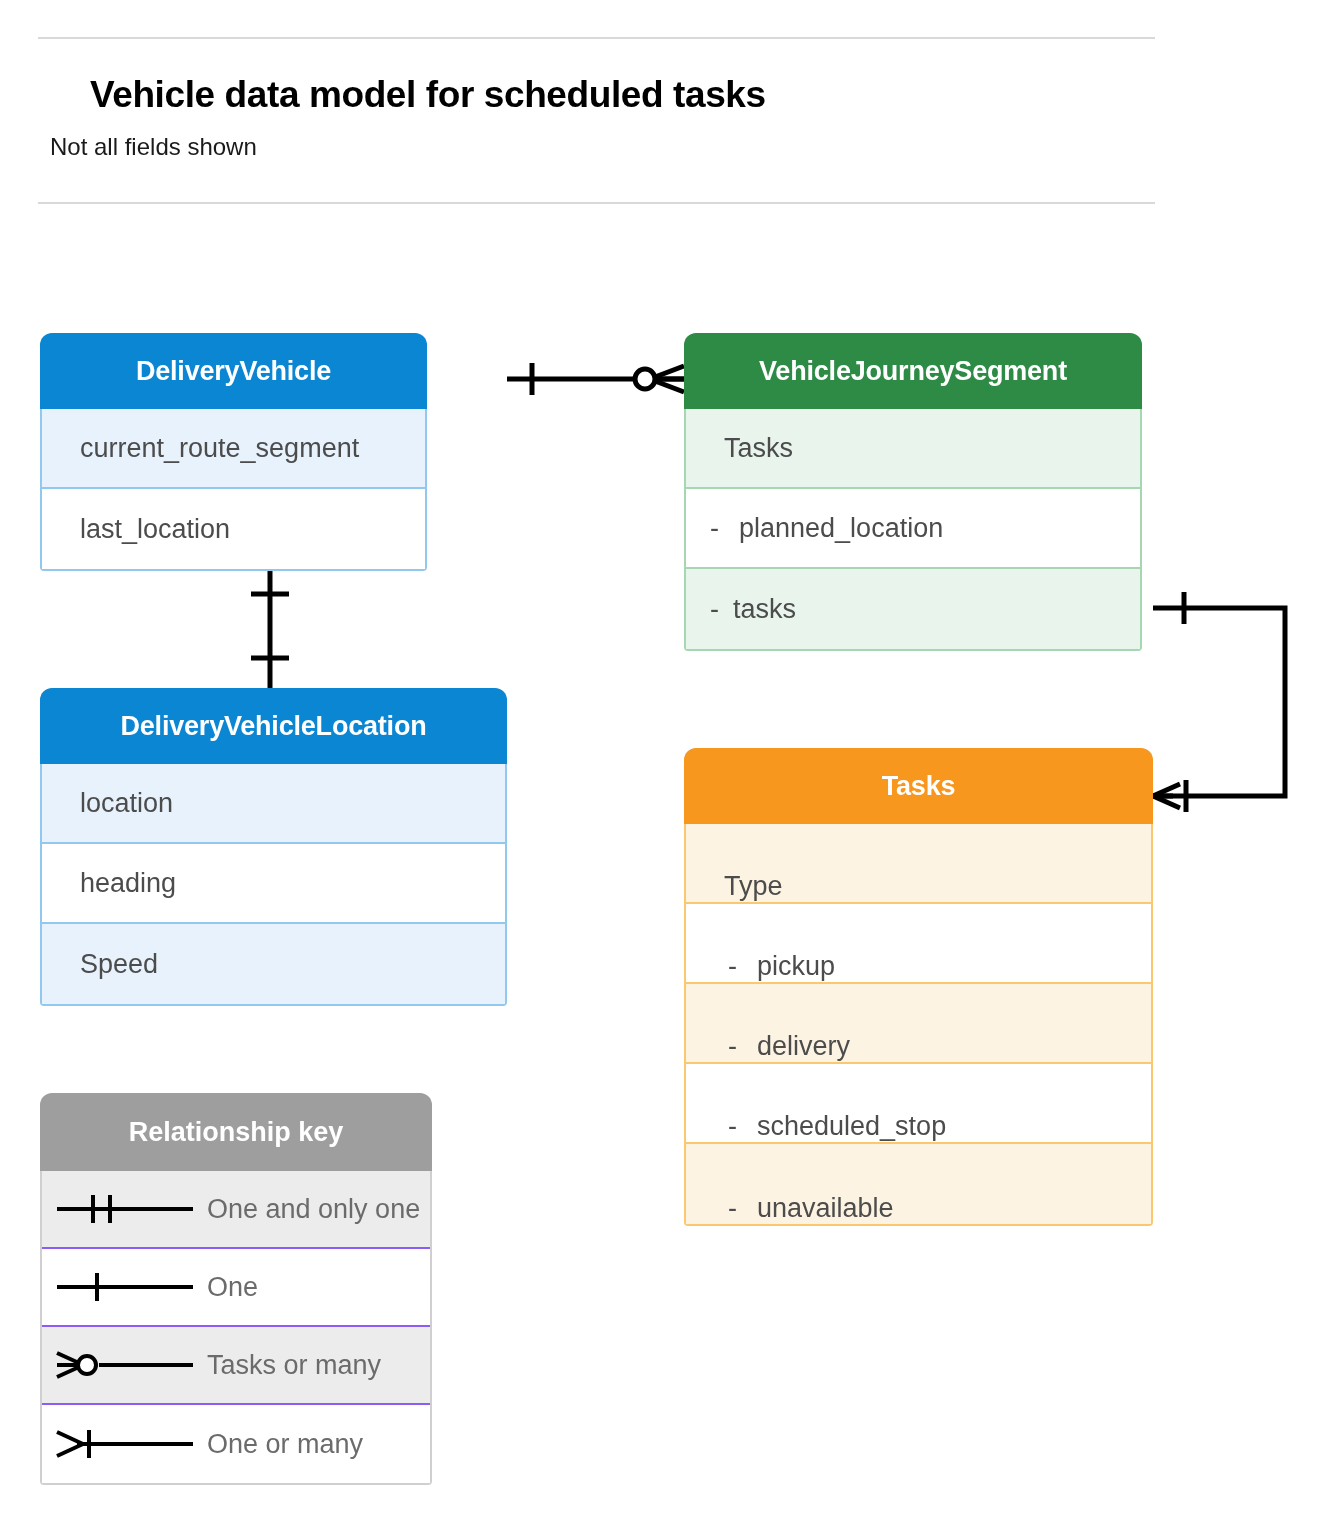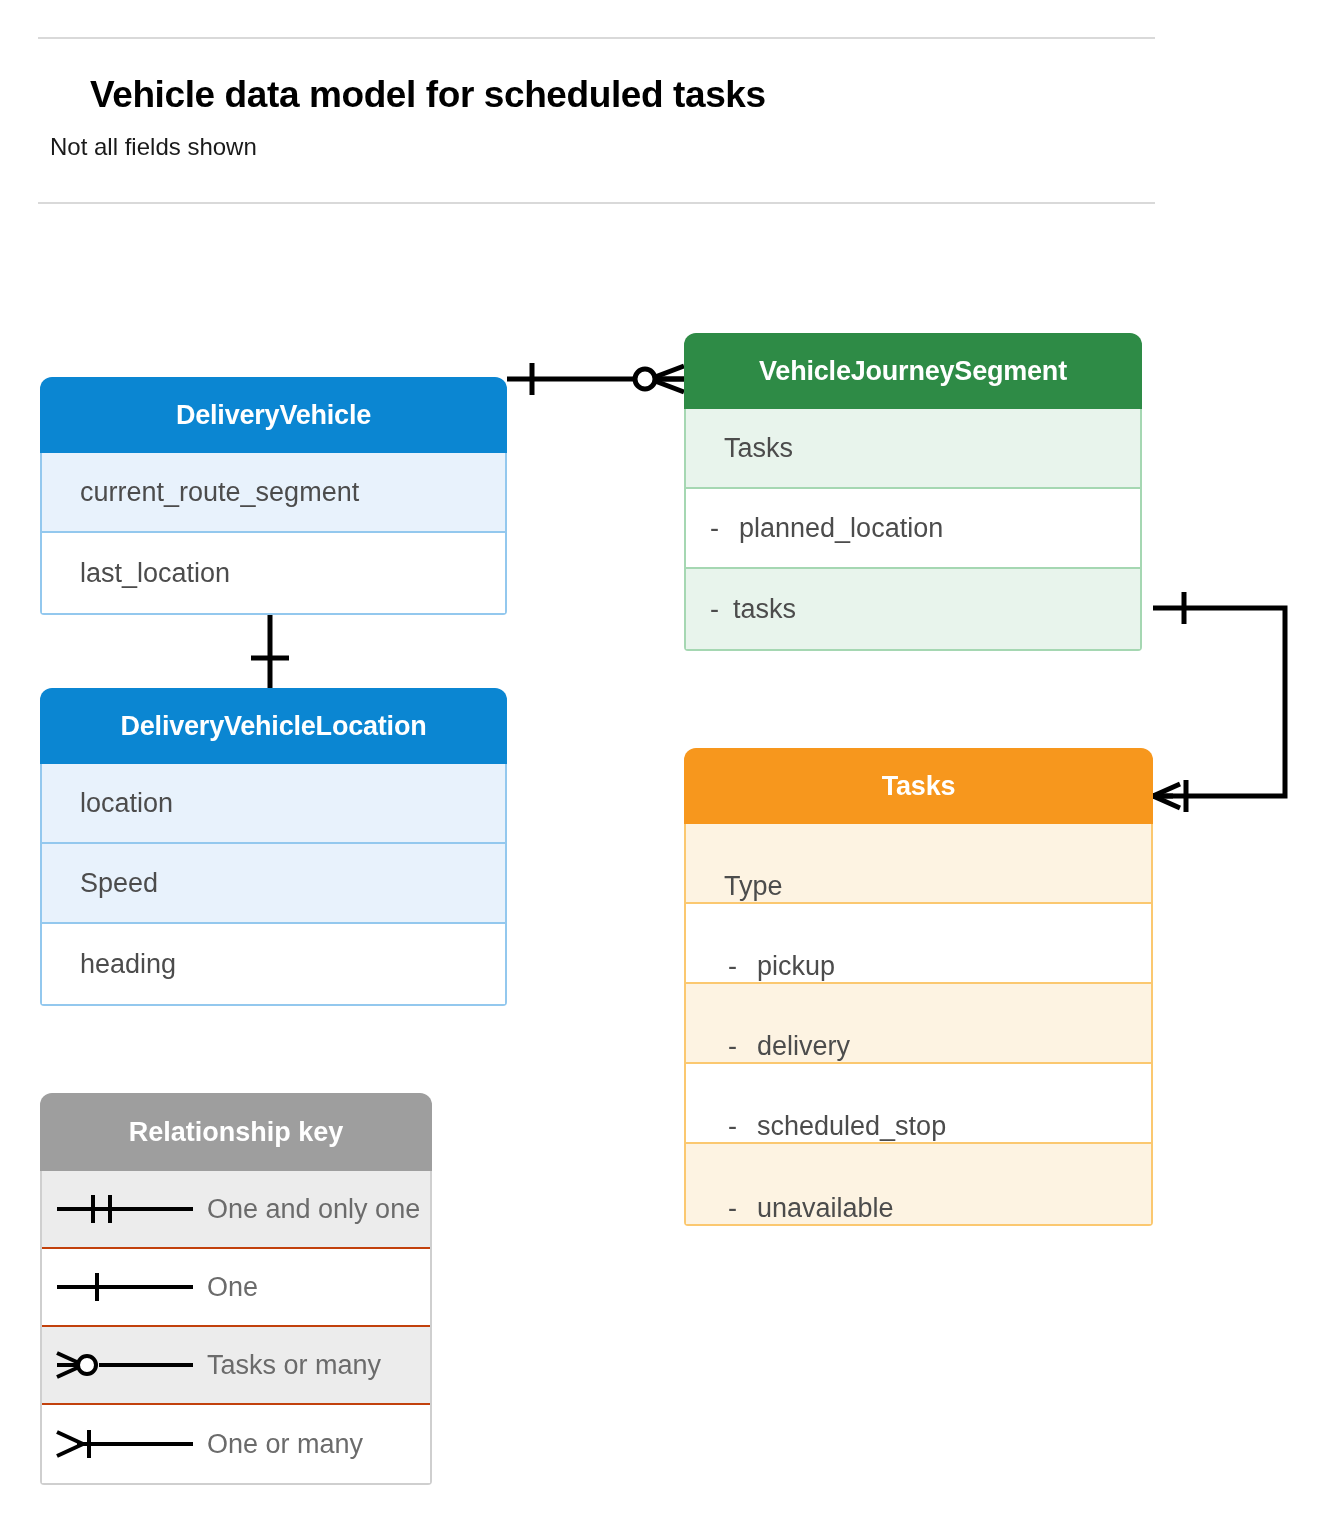--- a/index.html
+++ b/index.html
@@ -92,21 +92,21 @@
   .theme-green .entity-row { border-bottom-color: #a5d7b2; background: #ffffff; }
   .theme-green .entity-row.alt { background: #e8f4ec; }
 
   
   .theme-orange .entity-header { background: #f7971d; }
   .theme-orange .entity-body { border-color: #fbc870; }
   .theme-orange .entity-row { border-bottom-color: #fbc870; background: #ffffff; align-items: flex-end; }
   .theme-orange .entity-row.alt { background: #fdf3e2; }
 
   
-  #entity-delivery-vehicle { left: 40px; top: 333px; width: 467px; margin-top: 44px; }
+  #entity-delivery-vehicle { left: 40px; top: 333px; width: 387px; }
   #entity-delivery-vehicle-location { left: 40px; top: 688px; width: 467px; }
   #entity-vehicle-journey-segment { left: 684px; top: 333px; width: 458px; }
   #entity-tasks { left: 684px; top: 748px; width: 469px; }
 
   
   #relationship-key {
     position: absolute;
     left: 40px;
     top: 1093px;
     width: 392px;
@@ -126,21 +126,21 @@
   #relationship-key .key-body {
     border: 2px solid #cfcfcf;
     border-top: none;
     border-radius: 0 0 4px 4px;
   }
   .key-row {
     height: 78px;
     display: flex;
     align-items: center;
     background: #ffffff;
-    border-bottom: 2px solid #c2410c;
+    border-bottom: 2px solid #8b5cf6;
   }
   .key-row.alt { background: #ececec; }
   .key-row:last-child { border-bottom: none; }
   .key-symbol {
     width: 165px;
     flex: 0 0 165px;
     display: flex;
     align-items: center;
     justify-content: center;
   }
@@ -214,27 +214,27 @@
   </div>
 </div>
 
 <div class="entity theme-blue" id="entity-delivery-vehicle-location">
   <div class="entity-header">DeliveryVehicleLocation</div>
   <div class="entity-body">
     <div class="entity-row alt">
       <span class="dash"></span>
       <span>location</span>
     </div>
+    <div class="entity-row">
+      <span class="dash"></span>
+      <span>heading</span>
+    </div>
     <div class="entity-row alt">
       <span class="dash"></span>
       <span>Speed</span>
-    </div>
-    <div class="entity-row">
-      <span class="dash"></span>
-      <span>heading</span>
     </div>
   </div>
 </div>
 
 <div class="entity theme-green" id="entity-vehicle-journey-segment">
   <div class="entity-header">VehicleJourneySegment</div>
   <div class="entity-body">
     <div class="entity-row alt">
       <span class="dash"></span>
       <span>Tasks</span>

